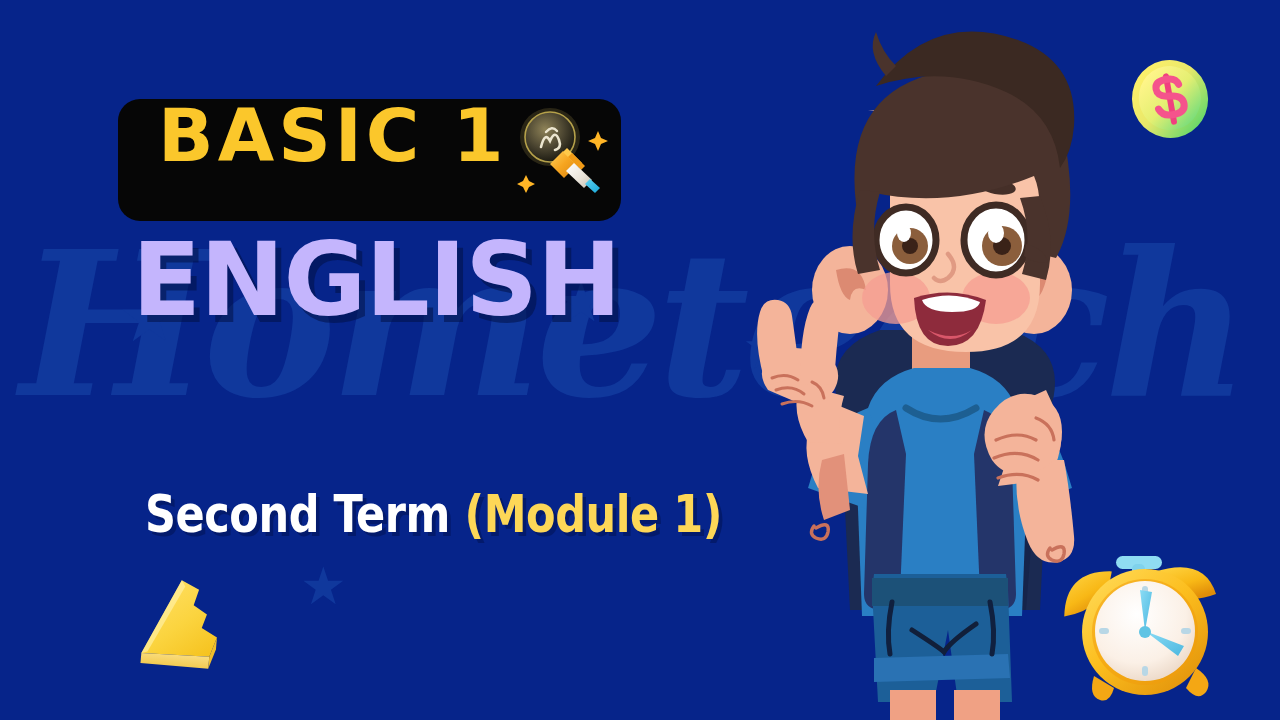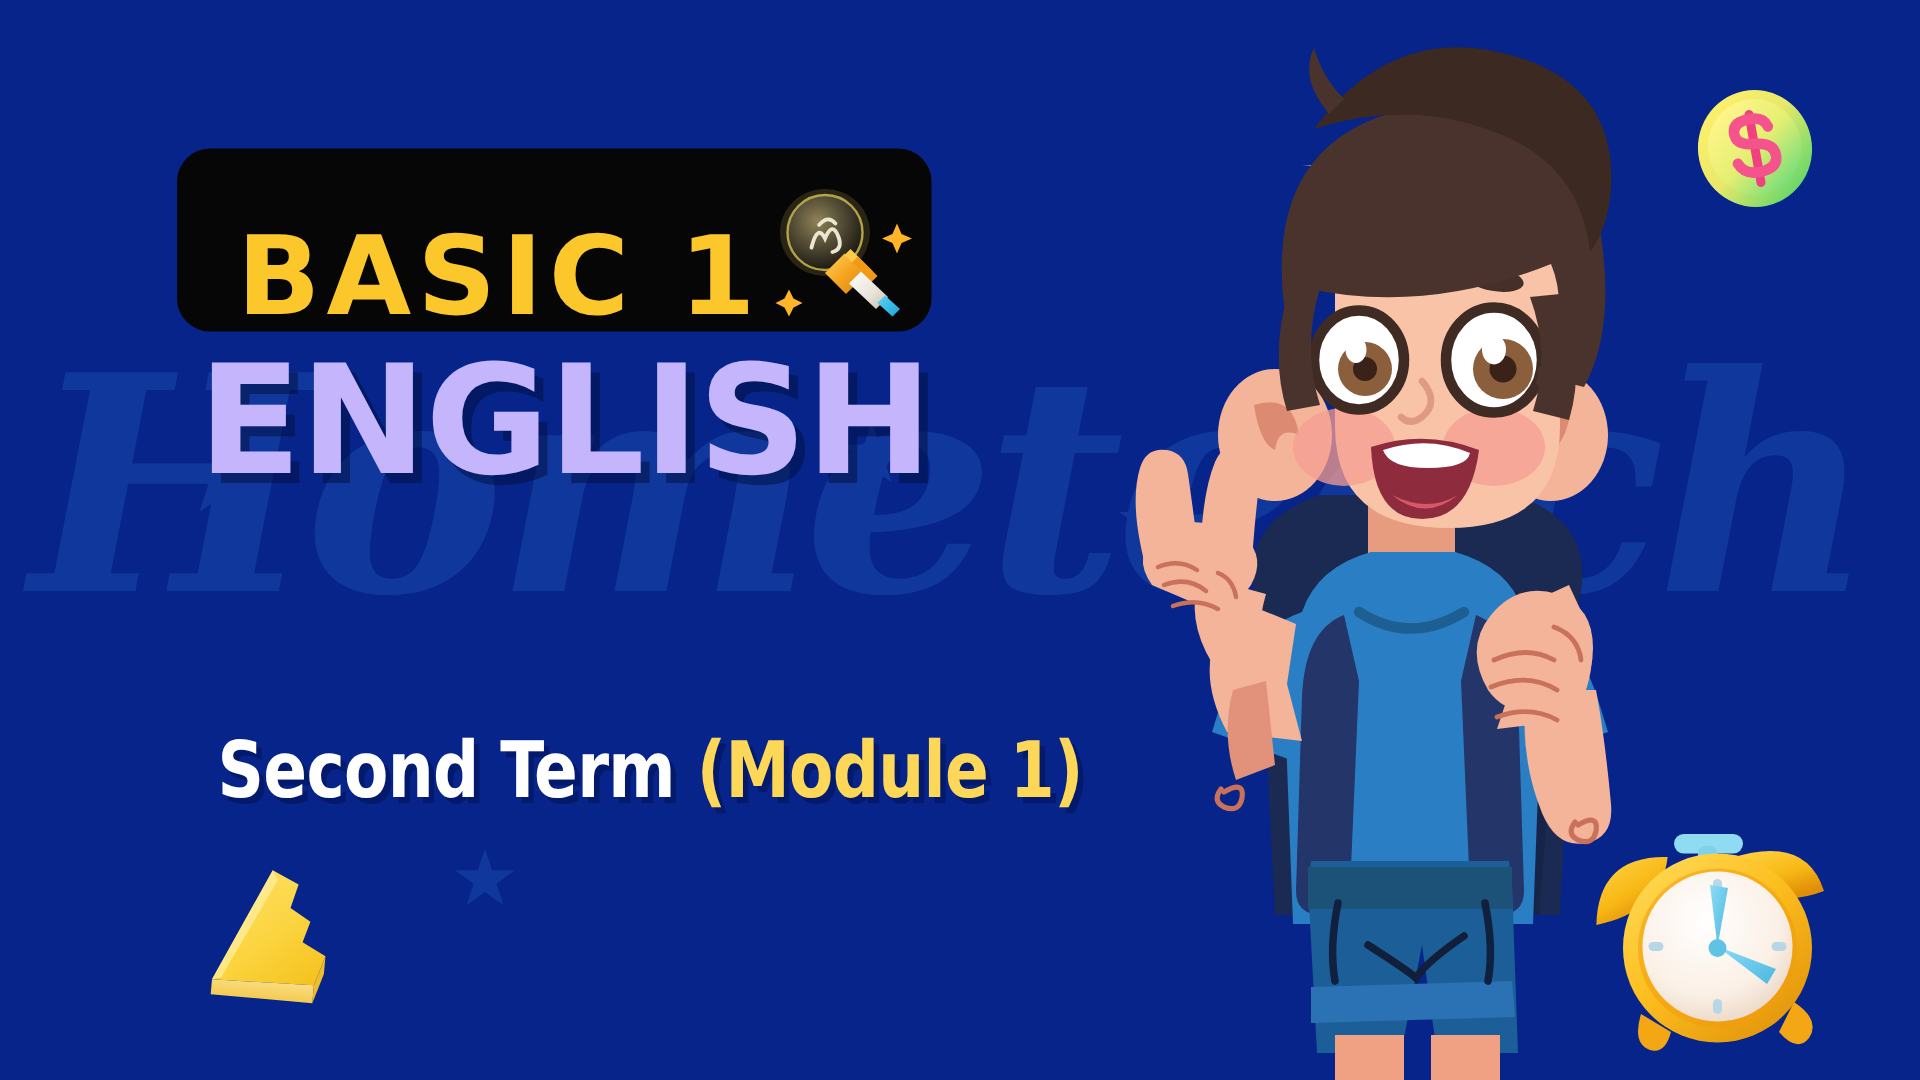--- a/index.html
+++ b/index.html
@@ -32,21 +32,21 @@
     font-size:70px;
     line-height:1;
   }
 
   
   .badge{
     position:absolute;left:118px;top:99px;
     width:503px;height:122px;
     background:#060606;
     border-radius:22px;
-    display:flex;align-items:flex-end;
+    display:flex;align-items:flex-start;
     box-sizing:border-box;
     padding:0 26px 0 40px;
   }
   .badge-text{
     color:#fbc72b;
     font-family:"DejaVu Sans", sans-serif;
     font-weight:bold;
     font-size:73px;
     letter-spacing:4px;
     line-height:1;

